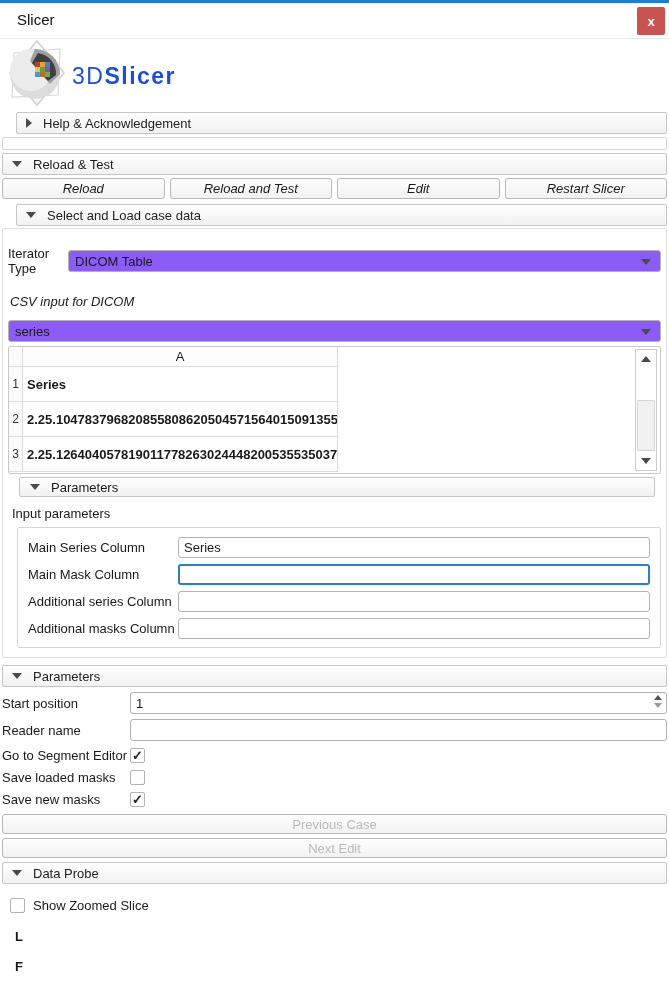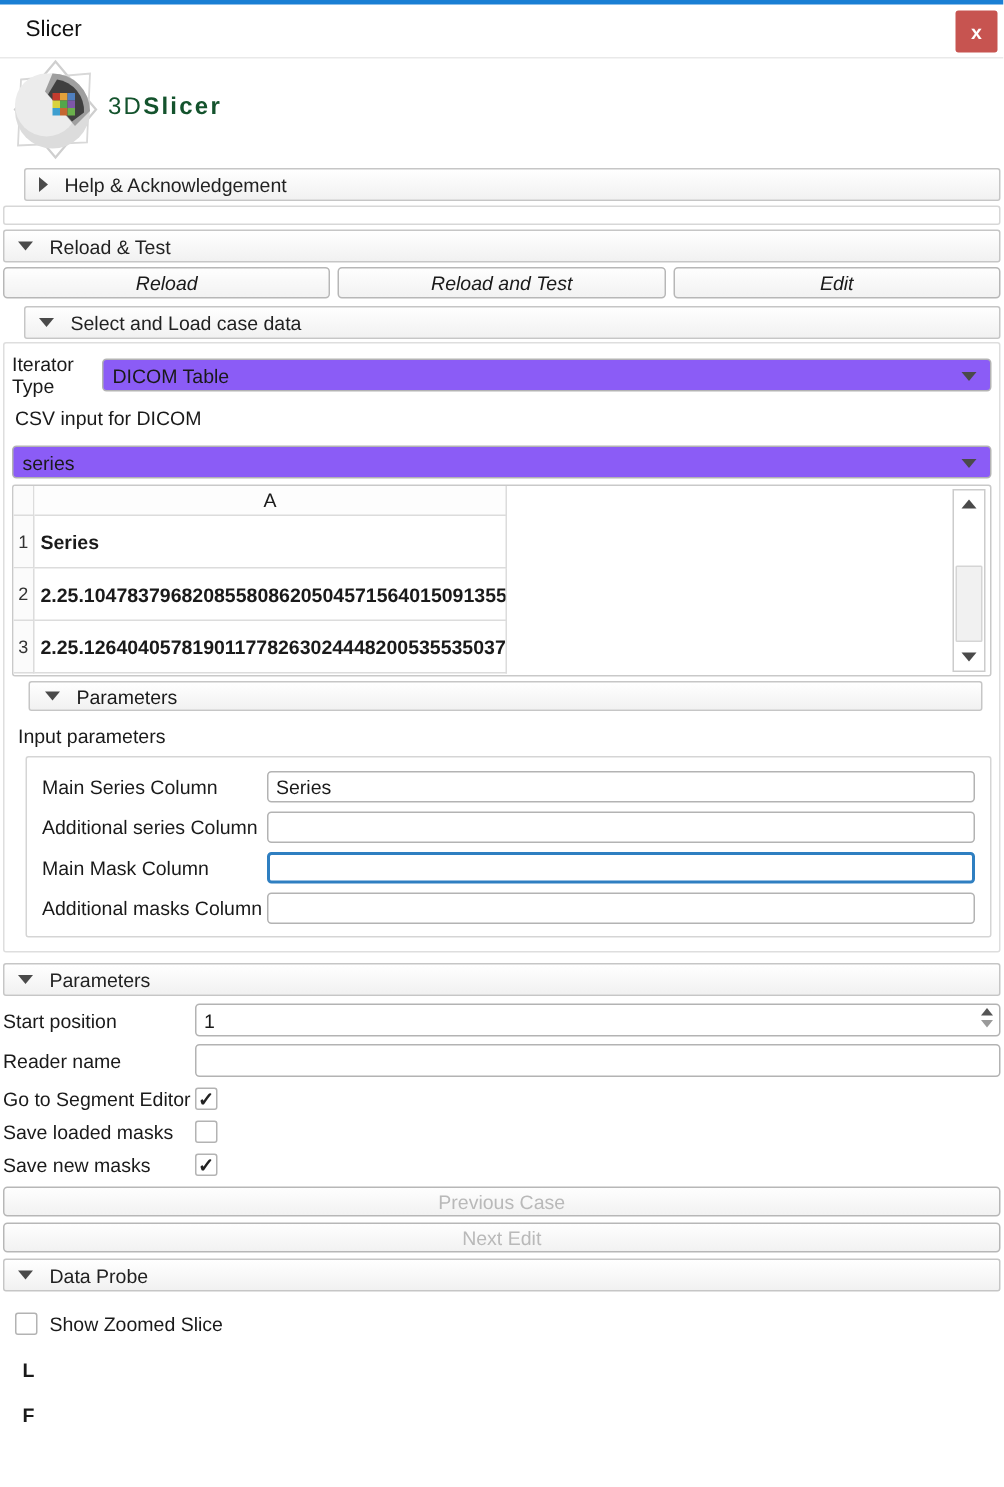--- a/index.html
+++ b/index.html
@@ -29,21 +29,21 @@
     background: #c75450; color: #fff;
     font-weight: bold; font-size: 13px;
     display: flex; align-items: center; justify-content: center;
     border-radius: 2px; cursor: default;
   }
   
   .logo-row { position: relative; height: 68px; }
   .logo-row svg { position: absolute; left: 2px; top: 0px; }
   .logo-text {
     position: absolute; left: 72px; top: 24px;
-    font-size: 16px; color: #14532d; letter-spacing: 1.5px;
+    font-size: 23px; color: #1d4ed8; letter-spacing: 1.5px;
   }
   .logo-text .bold { font-weight: bold; }
   
   .sec-header {
     margin: 0 2px;
     height: 22px;
     border: 1px solid #c6c6c6;
     border-radius: 2px;
     background: linear-gradient(#ffffff, #f1f1f1);
     display: flex; align-items: center;
@@ -80,38 +80,38 @@
   }
   .btn-full { margin: 0 2px; text-align: right; }
   .btn.disabled { color: #b9b9b9; }
   
   .sel-content {
     margin: 2px 2px 0 2px;
     border: 1px solid #dedede;
     border-radius: 2px;
     padding: 4px 5px 9px 5px;
   }
-  .iterator-row { display: flex; align-items: center; margin-top: 2px; }
+  .iterator-row { display: flex; align-items: center; margin-top: 13px; }
   .iterator-row .lbl { width: 60px; flex: none; }
   .combo {
     position: relative; height: 22px;
     border: 1px solid #b3b3b3; border-radius: 3px;
     background: #8b5cf6;
     display: flex; align-items: center;
     padding-left: 6px;
   }
   .combo .flex1 { flex: 1; }
   .combo-arrow {
     position: absolute; right: 9px; top: 8px;
     width: 0; height: 0;
     border-left: 5px solid transparent;
     border-right: 5px solid transparent;
     border-top: 6px solid #4a4a4a;
   }
-  .csv-label { margin: 6px 0 0 2px; }
+  .csv-label { margin: 18px 0 0 2px; font-style: italic; }
   .series-combo { margin-top: 11px; }
   
   .tablebox {
     position: relative;
     margin-top: 4px; height: 128px;
     border: 1px solid #c9c9c9; border-radius: 2px;
     background: #fff; overflow: hidden;
   }
   .tbl-hrow { display: flex; height: 20px; }
   .tbl-corner { width: 14px; border-right: 1px solid #dcdcdc; border-bottom: 1px solid #dcdcdc; background: #fbfbfb; flex: none; }
@@ -257,20 +257,21 @@
 <div class="empty-box"></div>
 
 <div class="sec-header mt3">
   <span class="tri-down"></span>
   <span>Reload &amp; Test</span>
 </div>
 <div class="btn-row">
   <div class="btn">Reload</div>
   <div class="btn">Reload and Test</div>
   <div class="btn">Edit</div>
+  <div class="btn">Restart Slicer</div>
 </div>
 
 <div class="sec-header mt5">
   <span class="tri-down"></span>
   <span>Select and Load case data</span>
 </div>
 
 <div class="sel-content">
   <div class="iterator-row">
     <span class="lbl">Iterator Type</span>
@@ -321,26 +322,26 @@
   </div>
 
   <div class="input-params-label">Input parameters</div>
 
   <div class="groupbox">
     <div class="field-row">
       <span class="lbl">Main Series Column</span>
       <input class="txt-input" type="text" value="Series" style="">
     </div>
     <div class="field-row">
+      <span class="lbl">Main Mask Column</span>
+      <input class="txt-input focused" type="text" value="" style="">
+    </div>
+    <div class="field-row">
       <span class="lbl">Additional series Column</span>
       <input class="txt-input" type="text" value="" style="">
-    </div>
-    <div class="field-row">
-      <span class="lbl">Main Mask Column</span>
-      <input class="txt-input focused" type="text" value="" style="">
     </div>
     <div class="field-row">
       <span class="lbl">Additional masks Column</span>
       <input class="txt-input" type="text" value="" style="">
     </div>
   </div>
 </div>
 
 <div class="sec-header mt7">
   <span class="tri-down"></span>

